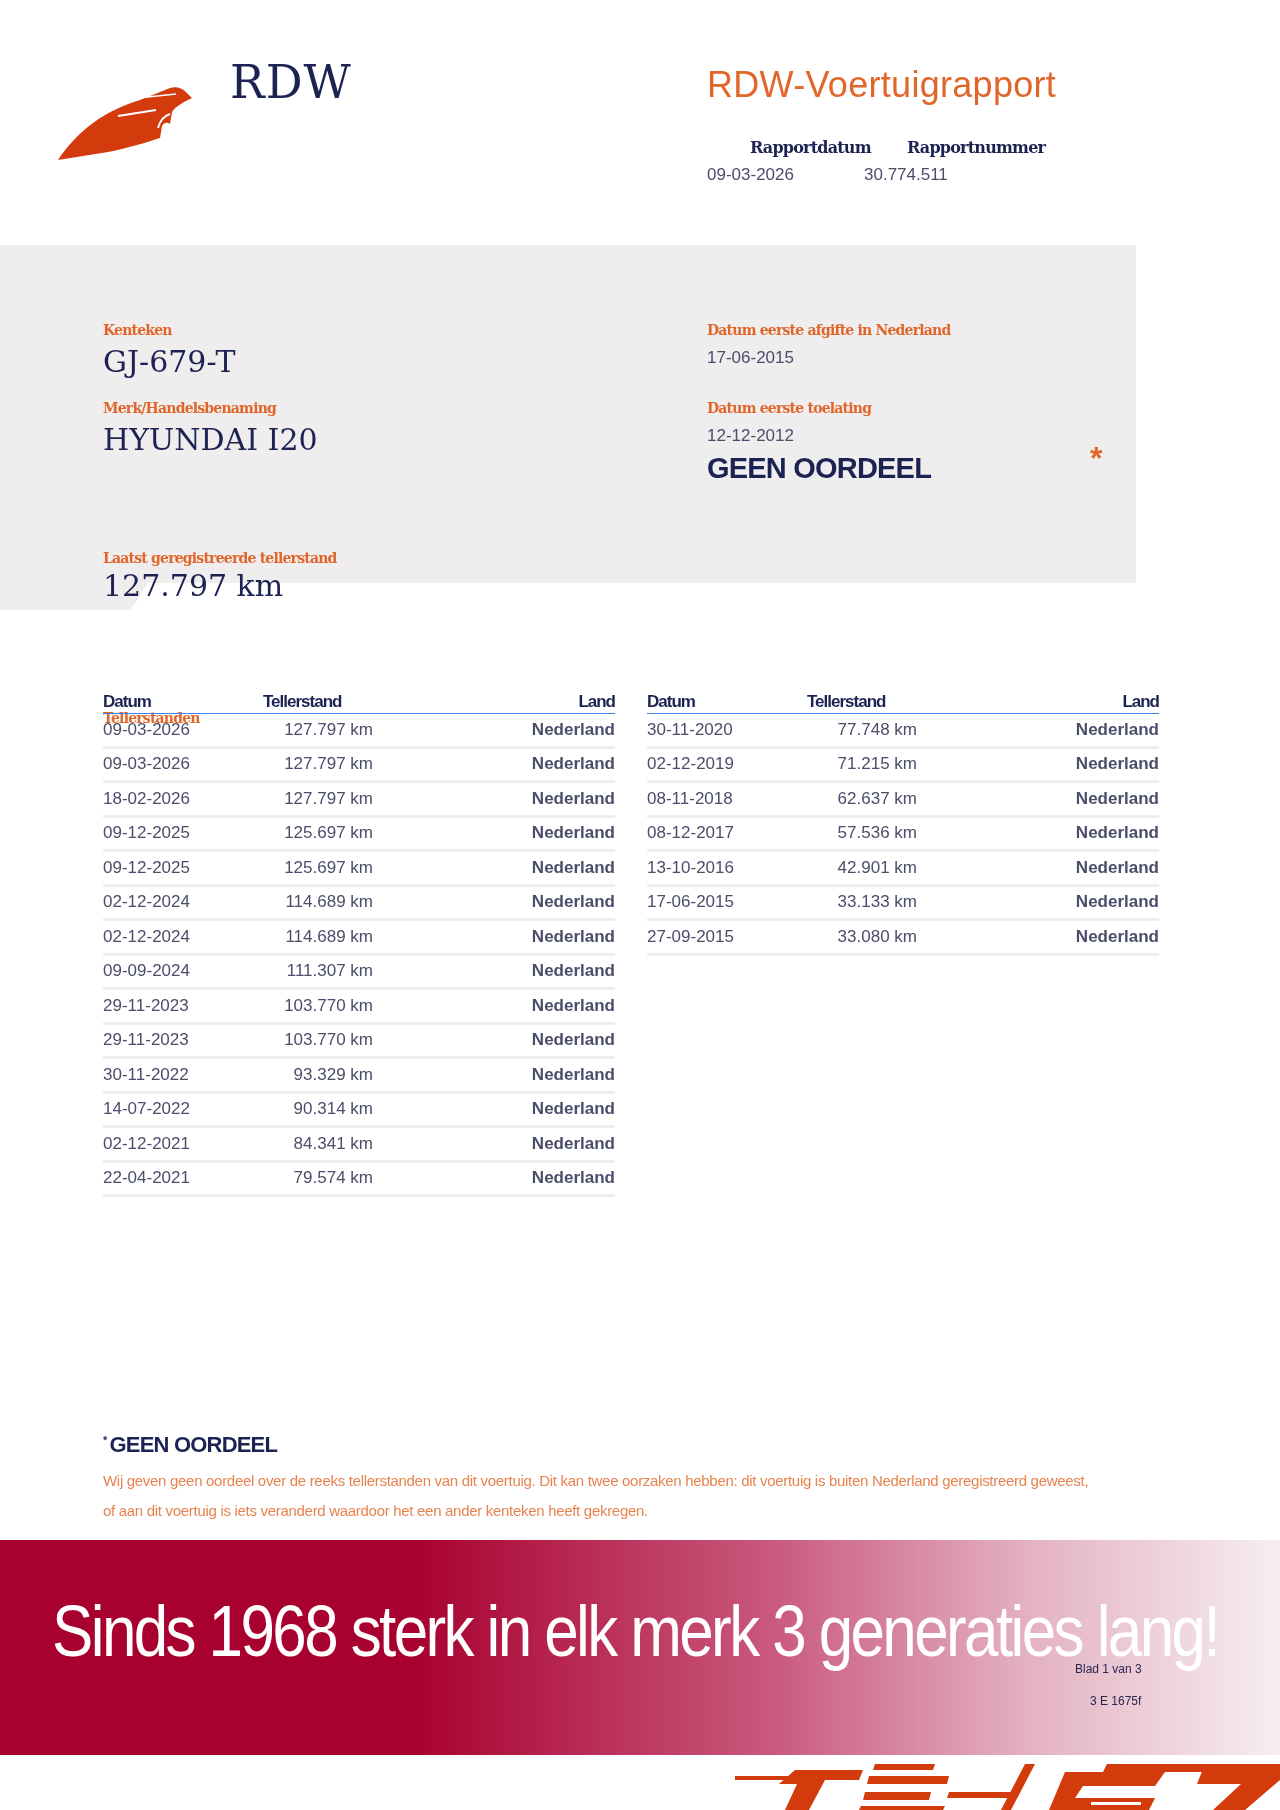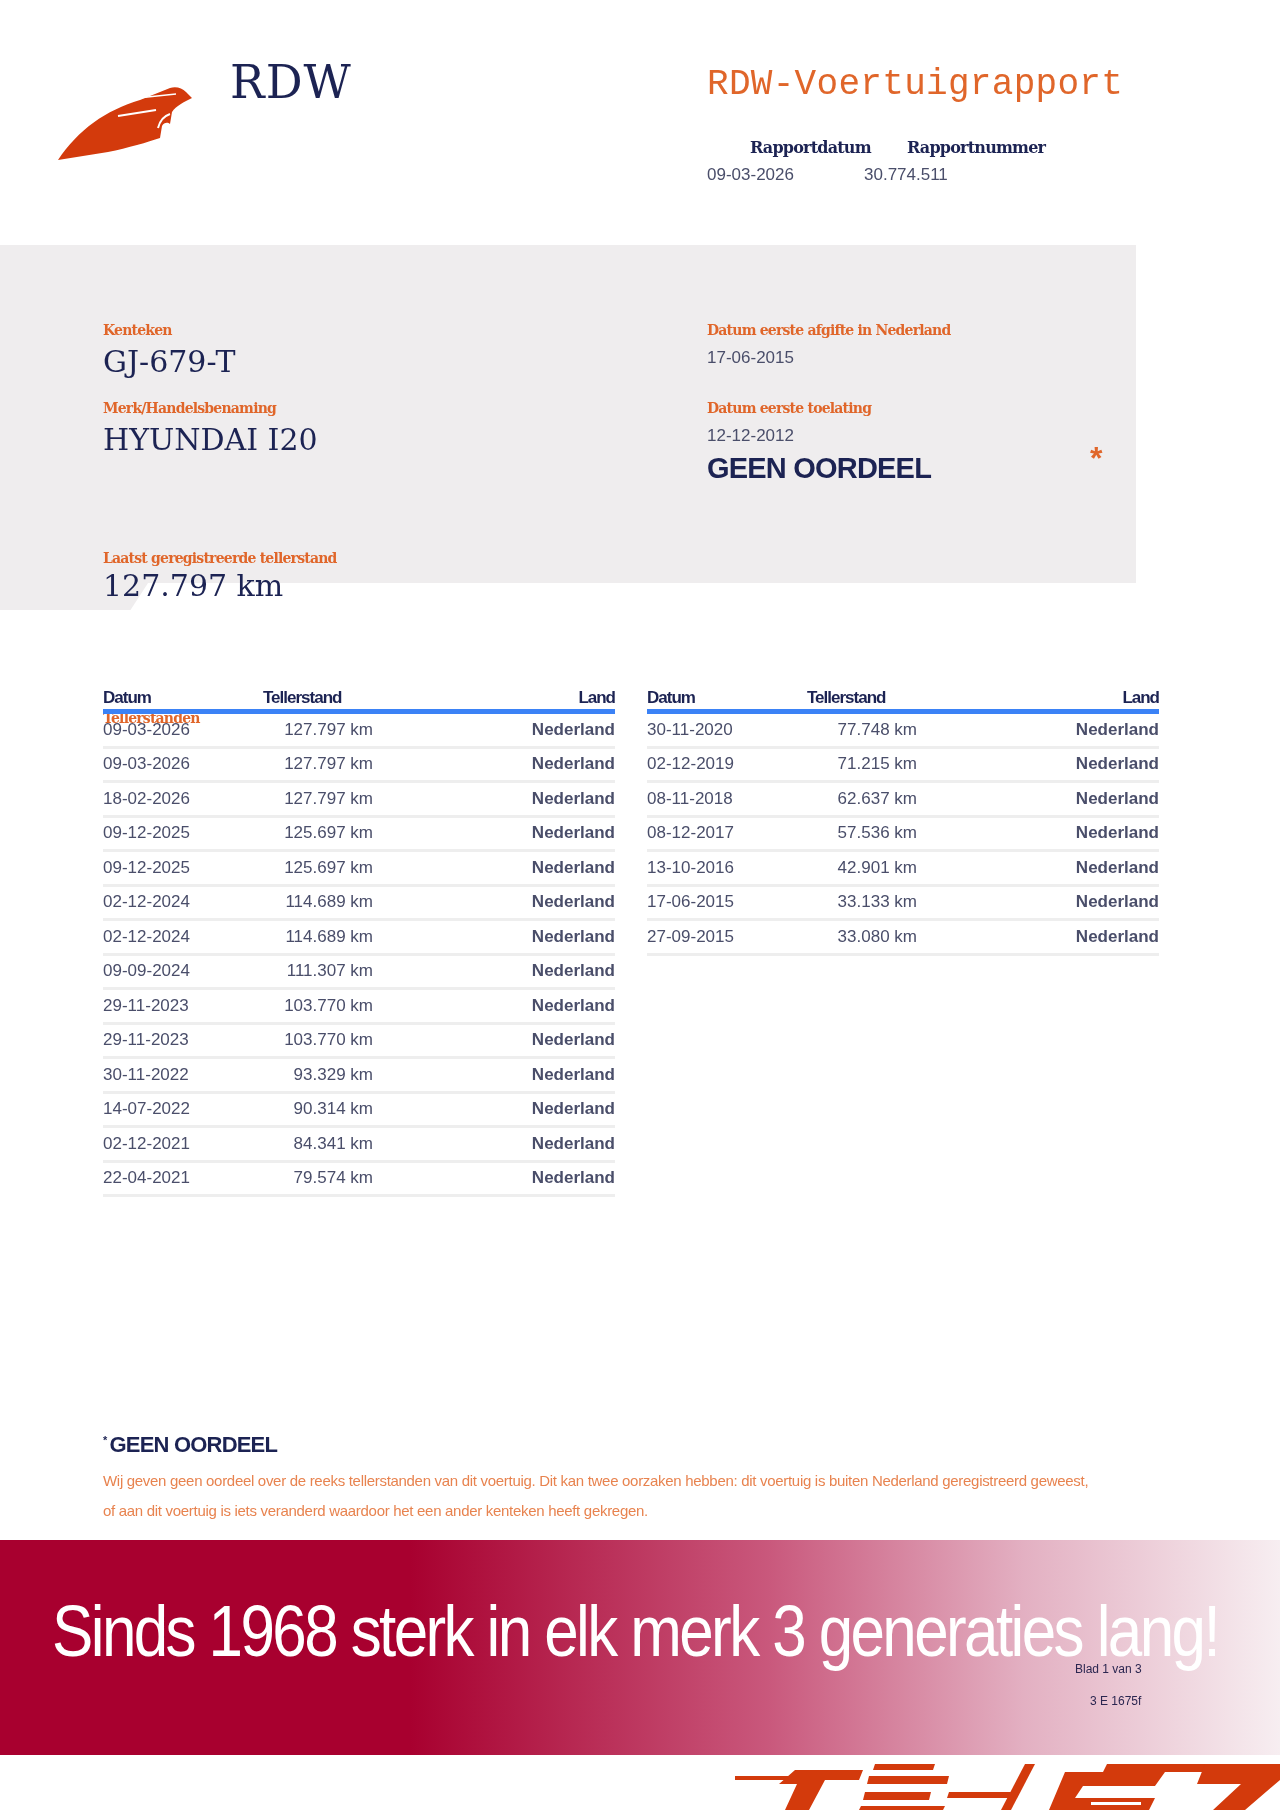--- a/index.html
+++ b/index.html
@@ -3,38 +3,38 @@
   <meta charset="utf-8">
   <style>
     * { box-sizing: border-box; margin: 0; padding: 0; }
     html, body { width: 1280px; height: 1810px; background: #ffffff; overflow: hidden; }
     body { position: relative; font-family: "Liberation Sans", sans-serif; color: #1c2353; }
     .slab-label { font-family: "DejaVu Serif", serif; font-weight: bold; color: #e0662a; font-size: 14px; letter-spacing: -0.8px; margin-top: 48px; }
 
     
     #logo-mark { position: absolute; left: 58px; top: 82px; width: 150px; height: 78px; }
     #logo-text { position: absolute; left: 230px; top: 55px; font-family: "DejaVu Serif", serif; font-size: 46px; color: #1c2353; letter-spacing: 1px; }
-    #report-title { position: absolute; left: 707px; top: 64px; font-family: Liberation Mono, monospace; font-size: 36px; color: #e0662a; letter-spacing: 0.3px; }
+    #report-title { position: absolute; left: 707px; top: 64px; font-family: Liberation Sans, sans-serif; font-size: 36px; color: #e0662a; letter-spacing: 0.3px; }
     .meta-col { position: absolute; top: 138px; }
     .meta-label { font-family: "DejaVu Serif", serif; font-weight: bold; font-size: 16px; color: #1c2353; letter-spacing: -0.8px; margin-left: 43px; }
     .meta-value { font-size: 17px; color: #4a4e6a; margin-top: 8px; }
 
     
     #info-panel { position: absolute; left: 0; top: 245px; width: 1136px; height: 338px; background: #efedee; }
     #info-panel-tab { position: absolute; left: 0; top: 580px; width: 150px; height: 30px; background: #efedee; clip-path: polygon(0 0, 100% 0, 87% 100%, 0 100%); }
     .panel-field { position: absolute; }
     .big-value { font-family: "DejaVu Serif", serif; font-size: 30px; color: #1c2353; margin-top: 6px; }
     .date-value { font-size: 17px; color: #4a4e6a; margin-top: 10px; }
     #verdict { position: absolute; left: 707px; top: 452px; font-family: "Liberation Sans", sans-serif; font-weight: bold; font-size: 29px; color: #1c2353; letter-spacing: -0.8px; }
     #verdict-star { position: absolute; left: 1090px; top: 440px; font-size: 32px; color: #e0662a; font-weight: bold; }
 
     
     #tellerstanden-title { position: absolute; left: 103px; top: 662px; }
     .odo-table { position: absolute; top: 690px; width: 512px; }
-    .odo-head { display: flex; height: 24px; align-items: flex-end; border-bottom: 5px solid #3b82f6; padding-bottom: 1px; }
+    .odo-head { display: flex; height: 24px; align-items: flex-end; border-bottom: 1px solid #3b82f6; padding-bottom: 1px; }
     .odo-head span { font-family: "Liberation Sans", sans-serif; font-weight: bold; font-size: 17px; color: #1c2353; letter-spacing: -1px; }
     .odo-row { display: flex; height: 34.5px; align-items: center; border-bottom: 3px solid #eeeeee; font-size: 17px; color: #4a4e6a; }
     .c-date { width: 160px; }
     .c-km { width: 110px; text-align: right; }
     .c-land { flex: 1; text-align: right; font-weight: bold; }
 
     
     #footnote-title { position: absolute; left: 103px; top: 1432px; font-weight: bold; font-size: 22px; color: #1c2353; letter-spacing: -0.8px; }
     #footnote-title sup { font-size: 11px; vertical-align: 8px; margin-right: 3px; }
     #footnote-text { position: absolute; left: 103px; top: 1466px; width: 990px; font-size: 15px; line-height: 30px; color: #e8834f; letter-spacing: -0.3px; }

